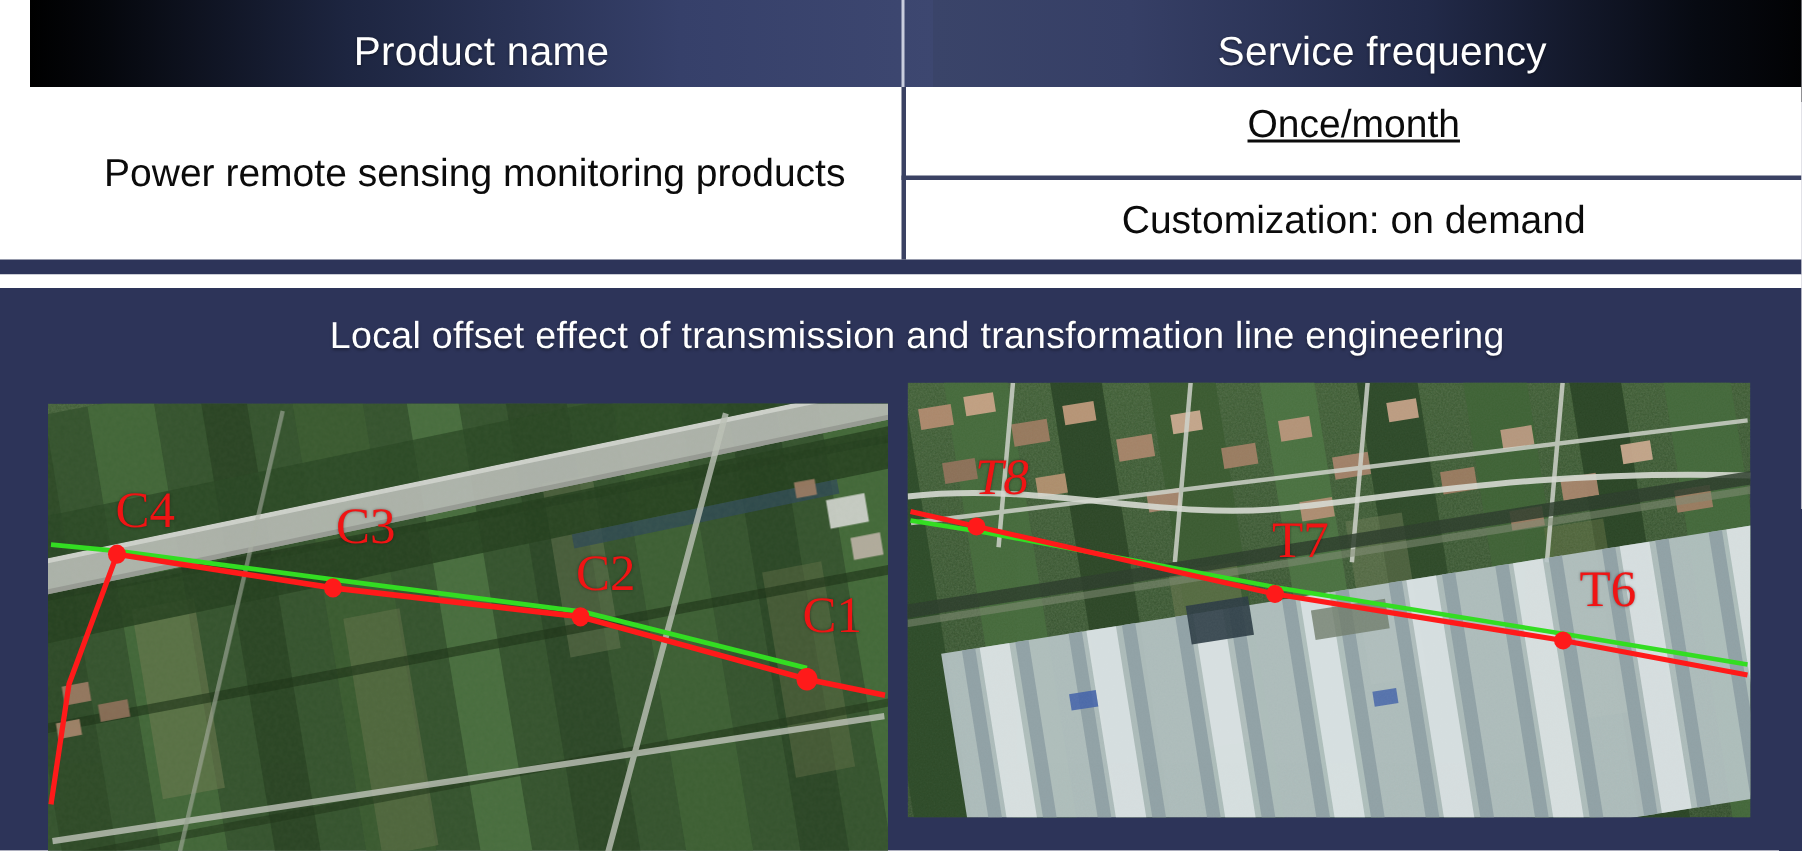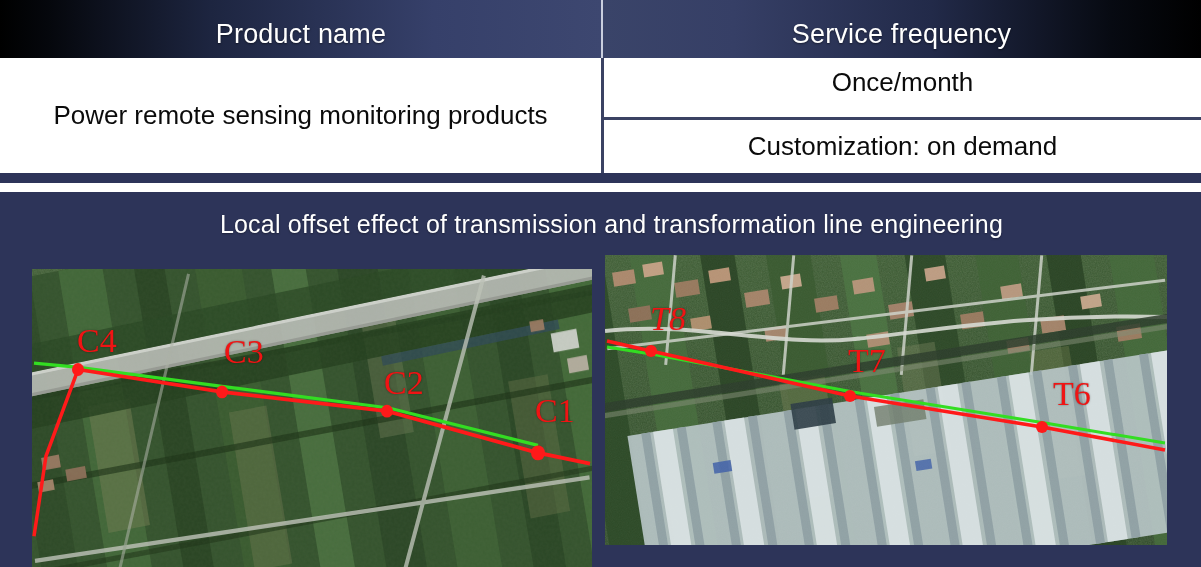--- a/index.html
+++ b/index.html
@@ -13,41 +13,42 @@
 
   
   .table-wrap { position:absolute; left:0; top:0; width:1201px; height:173px; }
 
   .hdr-row { position:absolute; left:0; top:0; width:1201px; height:58px; }
   .hdr-cell {
     position:absolute; top:0; height:68px;
     display:flex; align-items:center; justify-content:center;
     color:#ffffff; font-size:27px; letter-spacing:.2px;
     text-shadow:0 1px 2px rgba(0,0,0,.45);
+    margin-left:20px;
   }
   .hdr-left  { left:0;     width:602px;
     background:linear-gradient(to right,#000000 0%,#05070c 8%,#1d2540 35%,#36406a 72%,#3d4770 100%); }
   .hdr-right { left:602px; width:599px;
     background:linear-gradient(to right,#3a4469 0%,#363f66 22%,#222a49 55%,#070a12 85%,#000000 100%); }
 
   .hdr-divider { position:absolute; left:601px; top:0; width:2px; height:58px; background:#c9cede; }
 
   .body-rows { position:absolute; left:0; top:58px; width:1201px; height:115px; background:#ffffff; }
 
   .cell-left {
-    position:absolute; left:0; top:0; width:601px; height:115px;
+    position:absolute; left:16px; top:0; width:601px; height:115px;
     display:flex; align-items:center; justify-content:center;
     color:#0b0b0b; font-size:26px; padding:0 16px; text-align:center;
   }
   .v-divider { position:absolute; left:601px; top:0; width:3px; height:115px; background:#3b4263; }
 
   .cell-r1 {
     position:absolute; left:604px; top:0; width:597px; height:49px;
     display:flex; align-items:center; justify-content:center;
-    color:#0b0b0b; font-size:26px;
+    color:#0b0b0b; font-size:26px;text-decoration:underline;
   }
   .row-divider { position:absolute; left:601px; top:59px; width:600px; height:3px; background:#3b4263; }
   .cell-r2 {
     position:absolute; left:604px; top:62px; width:597px; height:53px;
     display:flex; align-items:center; justify-content:center;
     color:#0b0b0b; font-size:26px;
   }
 
   .table-bottom-rule { position:absolute; left:0; top:173px; width:1201px; height:10px; background:#2d3459; }
   .white-gap { position:absolute; left:0; top:183px; width:1201px; height:9px; background:#ffffff; }

